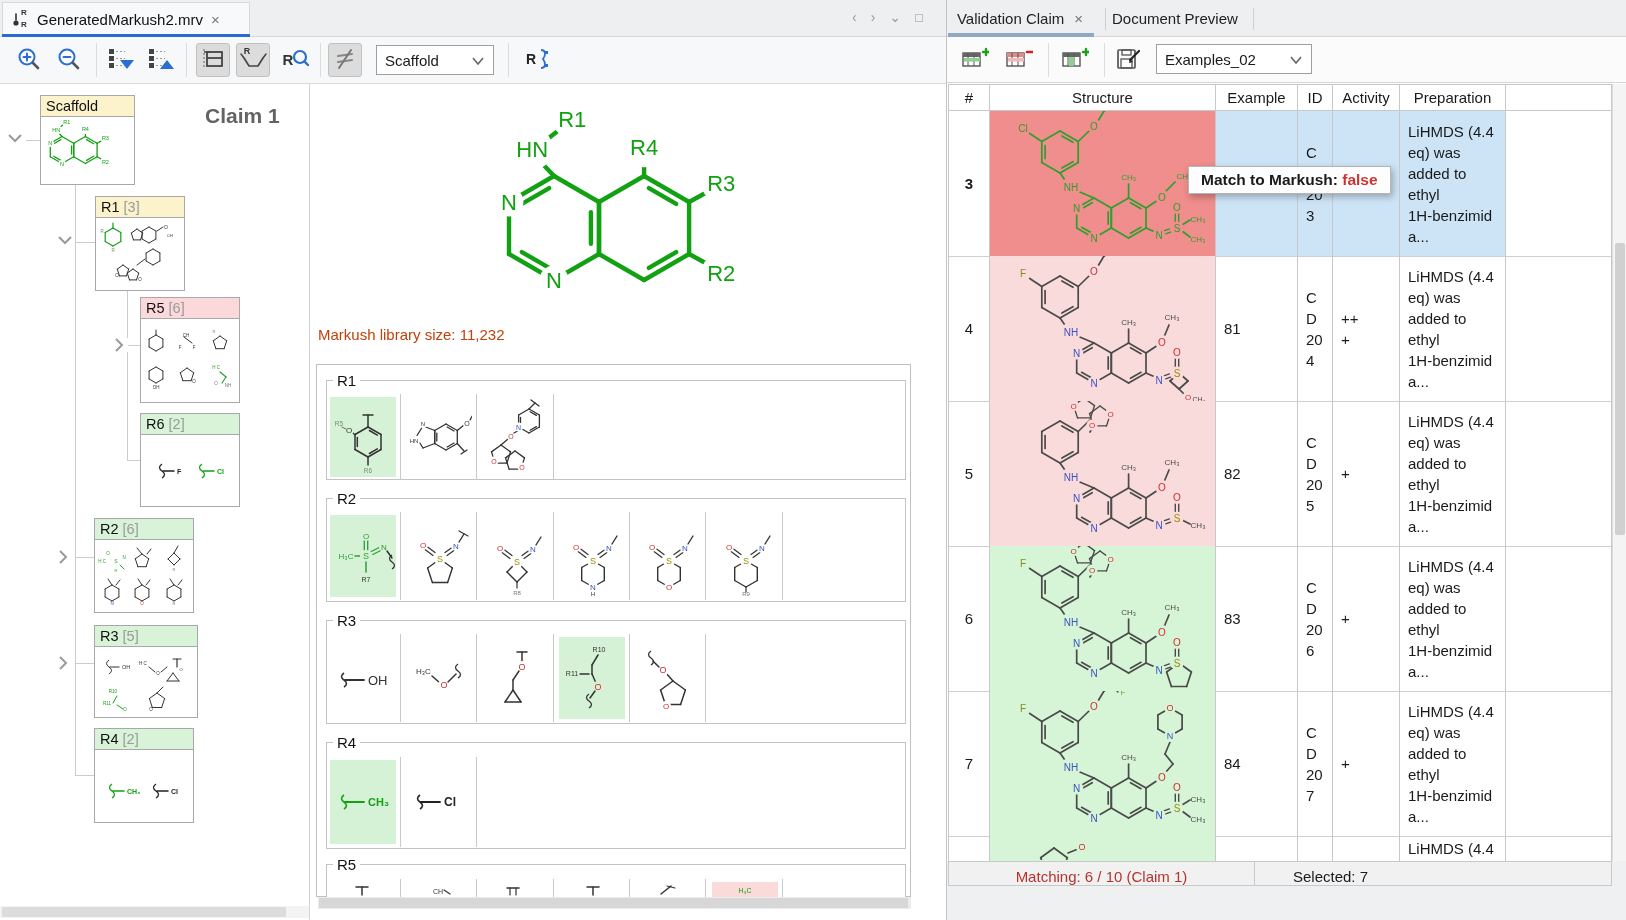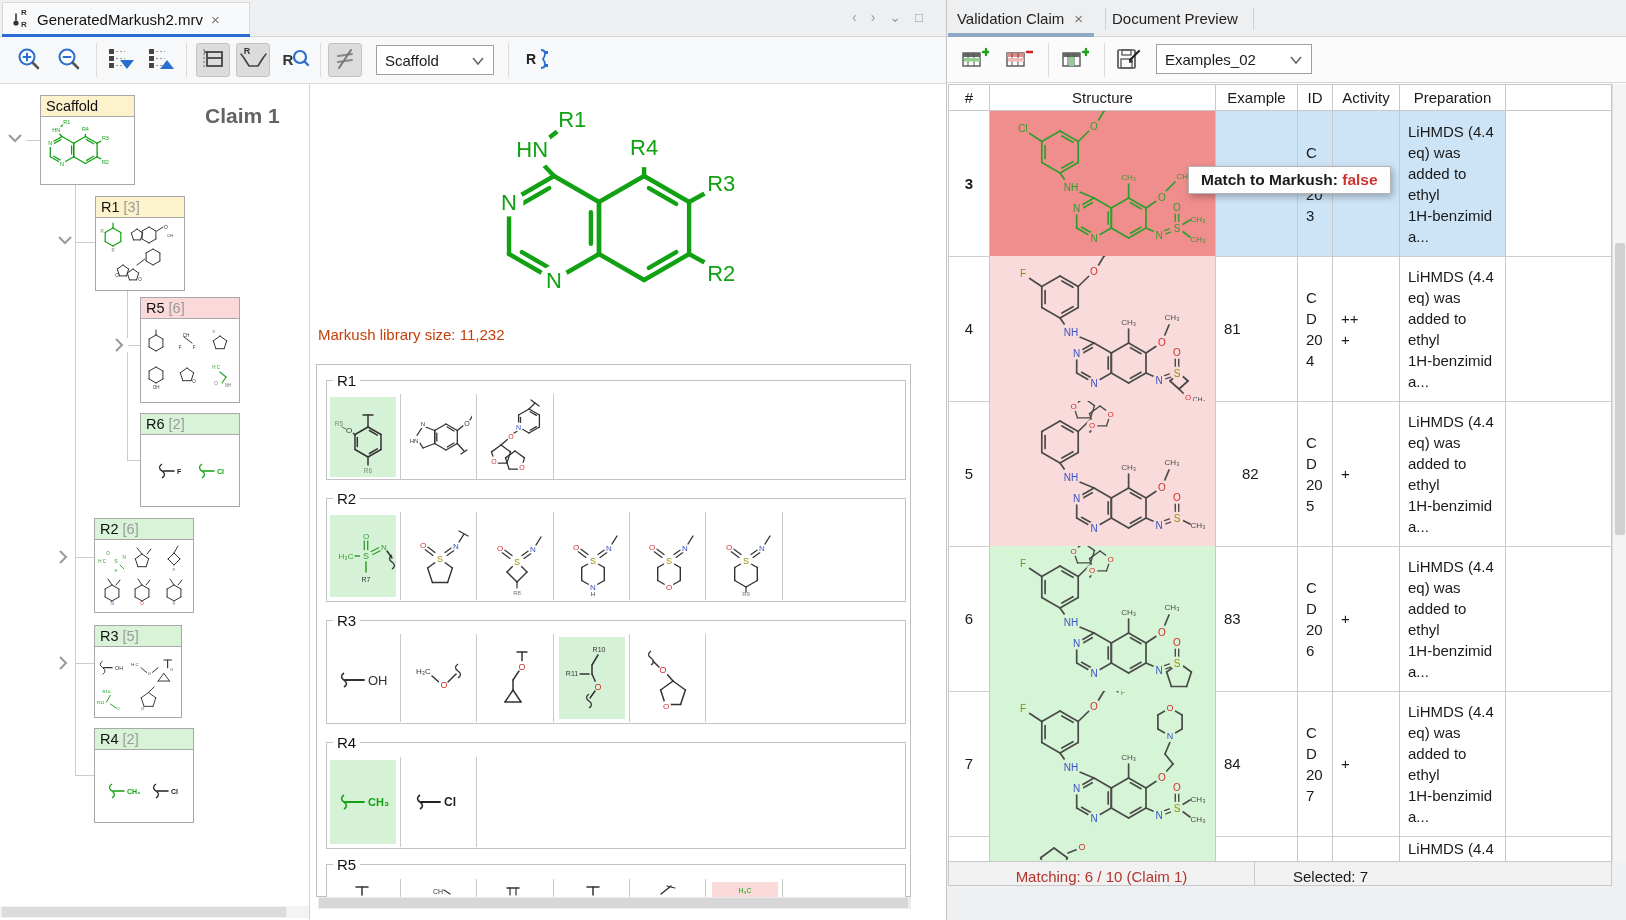--- a/index.html
+++ b/index.html
@@ -389,21 +389,21 @@
           <line x1="71.1" y1="48.0" x2="71.1" y2="56.0" stroke="#333" stroke-width="1" stroke-linecap="round"></line>
           <line x1="71.1" y1="56.0" x2="78.0" y2="60.0" stroke="#333" stroke-width="1" stroke-linecap="round"></line>
           <line x1="78.0" y1="60.0" x2="84.9" y2="56.0" stroke="#333" stroke-width="1" stroke-linecap="round"></line>
           <line x1="84.9" y1="56.0" x2="84.9" y2="48.0" stroke="#333" stroke-width="1" stroke-linecap="round"></line>
           <line x1="78.0" y1="44.0" x2="74.0" y2="38.0" stroke="#333" stroke-width="1" stroke-linecap="round"></line>
           <line x1="82.0" y1="44.0" x2="86.0" y2="39.0" stroke="#333" stroke-width="1" stroke-linecap="round"></line>
           <text x="78.0" y="64.0" text-anchor="middle" font-size="4" font-weight="normal" fill="#777">R</text>
         </svg>
       </div>
     </div>
-    <div class="abs node" style="left:94px;top:625px;width:88px;height:93px">
+    <div class="abs node" style="left:94px;top:625px;width:104px;height:93px">
    <div class="hdr green">R3 <span class="cnt">[5]</span></div>
    <div style="display:flex;justify-content:center;align-items:center;height:69px;overflow:hidden">
         <svg width="90" height="62" viewBox="0 0 90 62" font-family="Liberation Sans, sans-serif">
           <path d="M 8.0,9.0 q -5,3.5 0,7 q 5,3.5 0,7" fill="none" stroke="#333" stroke-width="1"></path>
           <line x1="9.0" y1="16.0" x2="18.0" y2="16.0" stroke="#333" stroke-width="1.2" stroke-linecap="round"></line>
           <text x="21.0" y="18.0" text-anchor="start" font-size="5.5" font-weight="normal" fill="#333">OH</text>
           <text x="38.0" y="14.0" text-anchor="start" font-size="4.5" font-weight="normal" fill="#333">H C</text>
           <line x1="48.0" y1="16.0" x2="54.0" y2="21.0" stroke="#333" stroke-width="1" stroke-linecap="round"></line>
           <text x="57.0" y="24.0" text-anchor="middle" font-size="4.5" font-weight="normal" fill="#333">O</text>
           <line x1="60.0" y1="21.0" x2="66.0" y2="16.0" stroke="#333" stroke-width="1" stroke-linecap="round"></line>
@@ -1181,21 +1181,21 @@
           <text x="164.0" y="98.6" text-anchor="middle" font-size="10" font-weight="normal" fill="#cf2f2f">O</text>
           <text x="174.0" y="73.0" text-anchor="middle" font-size="8" font-weight="normal" fill="#4a4a4a">CH₃</text>
           <circle cx="161.0" cy="133.0" r="6.6" fill="#f9dbdb"></circle>
           <text x="161.0" y="136.6" text-anchor="middle" font-size="10" font-weight="normal" fill="#3a53c4">N</text>
           <circle cx="179.0" cy="126.0" r="6.6" fill="#f9dbdb"></circle>
           <text x="179.0" y="129.6" text-anchor="middle" font-size="10" font-weight="normal" fill="#9c8c00">S</text>
           <circle cx="179.0" cy="105.0" r="7.0" fill="#f9dbdb"></circle>
           <text x="179.0" y="108.6" text-anchor="middle" font-size="10" font-weight="normal" fill="#cf2f2f">O</text>
           <text x="200.0" y="136.0" text-anchor="middle" font-size="8" font-weight="normal" fill="#4a4a4a">CH₃</text>
         </svg></span></div>
-    <div class="td vmid " style="left:1216px;top:401px;width:82px;height:145px;padding-left:26px;">82</div>
+    <div class="td vmid " style="left:1216px;top:401px;width:82px;height:145px;padding-left:8px;">82</div>
     <div class="td vmid " style="left:1298px;top:401px;width:35px;height:145px;padding-left:8px;">C
 D
 20
 5</div>
     <div class="td vmid " style="left:1333px;top:401px;width:67px;height:145px;padding-left:8px;">+</div>
     <div class="td vmid " style="left:1400px;top:401px;width:106px;height:145px;padding-left:8px;">LiHMDS (4.4
 eq) was
 added to
 ethyl
 1H-benzimid

